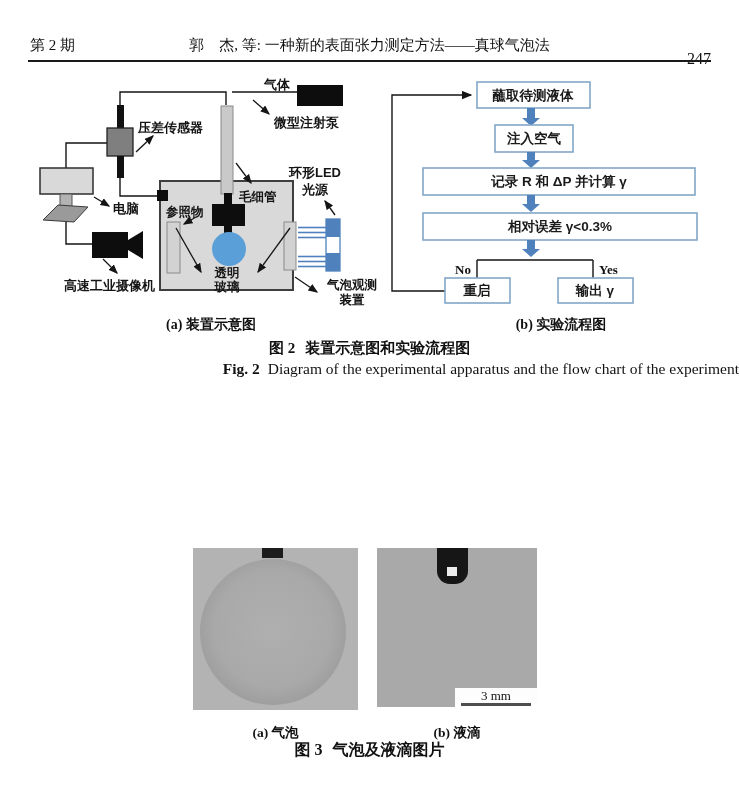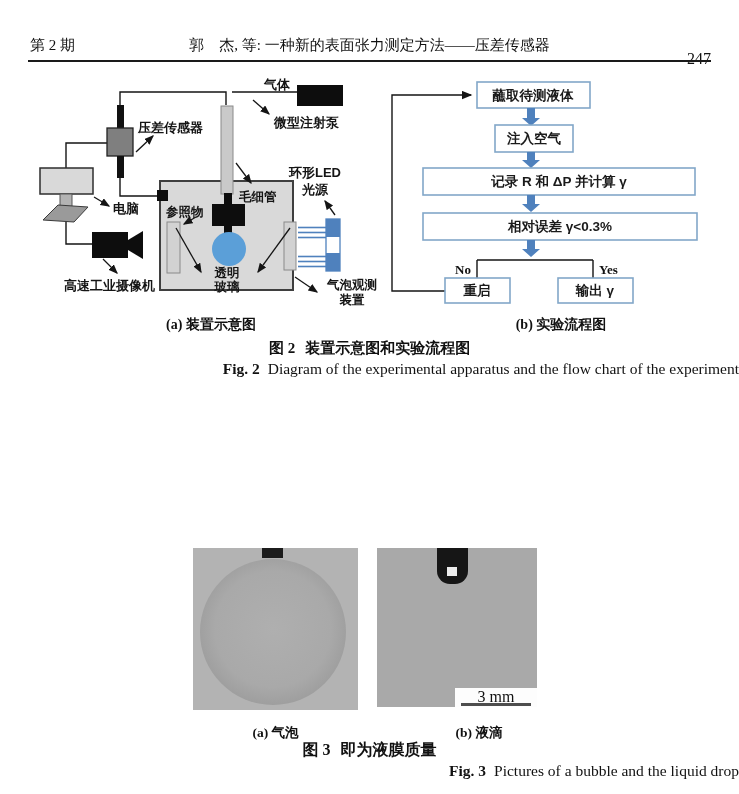--- a/index.html
+++ b/index.html
@@ -25,35 +25,35 @@
   #photoA{left:193px;top:548px;width:165px;height:162px;background:#b3b3b3;}
   #photoA .bubble{position:absolute;left:7px;top:11px;width:146px;height:146px;border-radius:50%;
      background:radial-gradient(circle at 50% 48%, #afafaf 0%, #a9a9a9 55%, #9d9d9d 74%, #757575 86%, #3e3e3e 94%, #5a5a5a 100%);}
   #photoA .stub{position:absolute;left:69px;top:0;width:21px;height:10px;background:#1c1c1c;}
   #photoB{left:377px;top:548px;width:160px;height:159px;background:#a9a9a9;}
   #photoB .cap-tube{position:absolute;left:60px;top:0;width:31px;height:36px;background:#161616;
      border-radius:0 0 13px 13px;}
   #photoB .cap-hole{position:absolute;left:70px;top:19px;width:10px;height:9px;background:#ececec;}
   #photoB .scalebar{position:absolute;right:0;bottom:0;width:82px;height:19px;background:#fdfdfd;}
   #photoB .scalebar .sb-text{position:absolute;left:0;right:0;top:0px;text-align:center;
-     font-size:16px;color:#111;}
+     font-size:13px;color:#111;}
   #photoB .scalebar .sb-line{position:absolute;left:6px;bottom:1px;width:70px;height:3px;background:#4e4e4e;}
   .subcap{position:absolute;top:718px;text-align:center;font-weight:bold;font-size:13.5px;margin-top:6px;}
   #subcapA{left:193px;width:165px;}
-  #subcapB{left:399px;width:160px;}
+  #subcapB{left:377px;width:160px;}
   .fig3-zh{top:740px;font-size:16px;}
   .fig3-en{top:762px;}
 </style>
 </head>
 <body>
 
 <div id="page">
 
   <div class="hdr-issue">第 2 期</div>
-  <div class="hdr-title">郭　杰, 等: 一种新的表面张力测定方法——压差传感器</div>
+  <div class="hdr-title">郭　杰, 等: 一种新的表面张力测定方法——真球气泡法</div>
   <div class="hdr-page">247</div>
   <div class="hdr-rule"></div>
 
   <svg width="739" height="335" viewBox="0 0 739 335">
     <defs>
       <marker id="ah" markerWidth="9" markerHeight="8" refX="6.5" refY="3" orient="auto">
         <path d="M0,0 L7.5,3 L0,6 Z" fill="#151515"></path>
       </marker>
     </defs>
 
@@ -176,19 +176,16 @@
     <div class="cap-hole"></div>
     <div class="scalebar">
       <div class="sb-text">3 mm</div>
       <div class="sb-line"></div>
     </div>
   </div>
 
   <div id="subcapA" class="subcap">(a) 气泡</div>
   <div id="subcapB" class="subcap">(b) 液滴</div>
   <div class="cap-zh fig3-zh">
-    <span class="cap-label">图 3</span><span>即为液膜质量</span>
-  </div>
-  <div class="cap-en fig3-en">
-    <span class="cap-label">Fig. 3</span><span>Pictures of a bubble and the liquid drop</span>
+    <span class="cap-label">图 3</span><span>气泡及液滴图片</span>
   </div>
 
 </div>
 
 </body></html>

